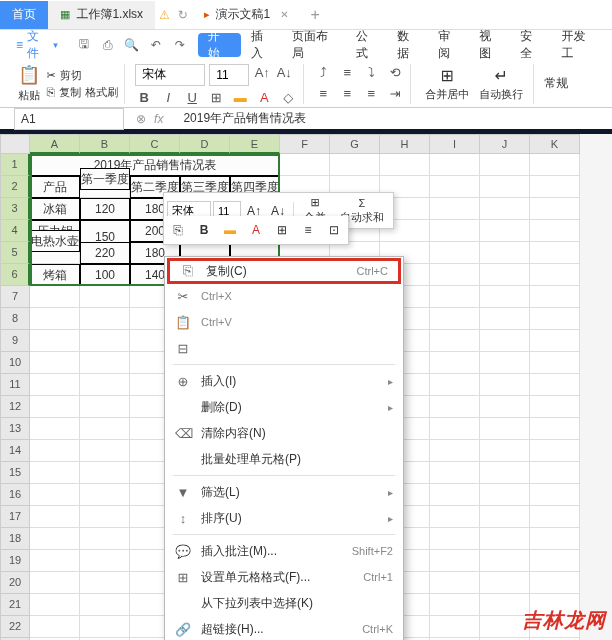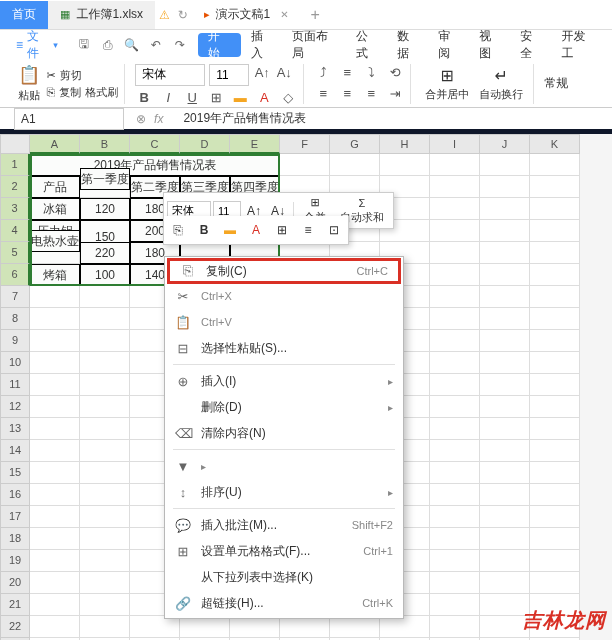--- a/index.html
+++ b/index.html
@@ -607,40 +607,44 @@
   <div class="menu-item">
     <span class="menu-ico">✂</span>
     <span class="menu-shortcut">Ctrl+X</span>
   </div>
   <div class="menu-item">
     <span class="menu-ico">📋</span>
     <span class="menu-shortcut">Ctrl+V</span>
   </div>
   <div class="menu-item">
     <span class="menu-ico">⊟</span>
-    <span class="menu-label">选择性粘贴(S)...</span>
   </div>
   <div class="menu-sep"></div>
   <div class="menu-item">
     <span class="menu-ico">⊕</span>
     <span class="menu-label">插入(I)</span>
     <span class="menu-arrow">▸</span>
   </div>
   <div class="menu-item">
     <span class="menu-ico"></span>
     <span class="menu-label">删除(D)</span>
     <span class="menu-arrow">▸</span>
   </div>
   <div class="menu-item">
     <span class="menu-ico">⌫</span>
     <span class="menu-label">清除内容(N)</span>
   </div>
+  <div class="menu-item">
+    <span class="menu-ico"></span>
+    <span class="menu-label">批量处理单元格(P)</span>
+  </div>
   <div class="menu-sep"></div>
   <div class="menu-item">
     <span class="menu-ico">▼</span>
+    <span class="menu-label">筛选(L)</span>
     <span class="menu-arrow">▸</span>
   </div>
   <div class="menu-item">
     <span class="menu-ico">↕</span>
     <span class="menu-label">排序(U)</span>
     <span class="menu-arrow">▸</span>
   </div>
   <div class="menu-sep"></div>
   <div class="menu-item">
     <span class="menu-ico">💬</span>

